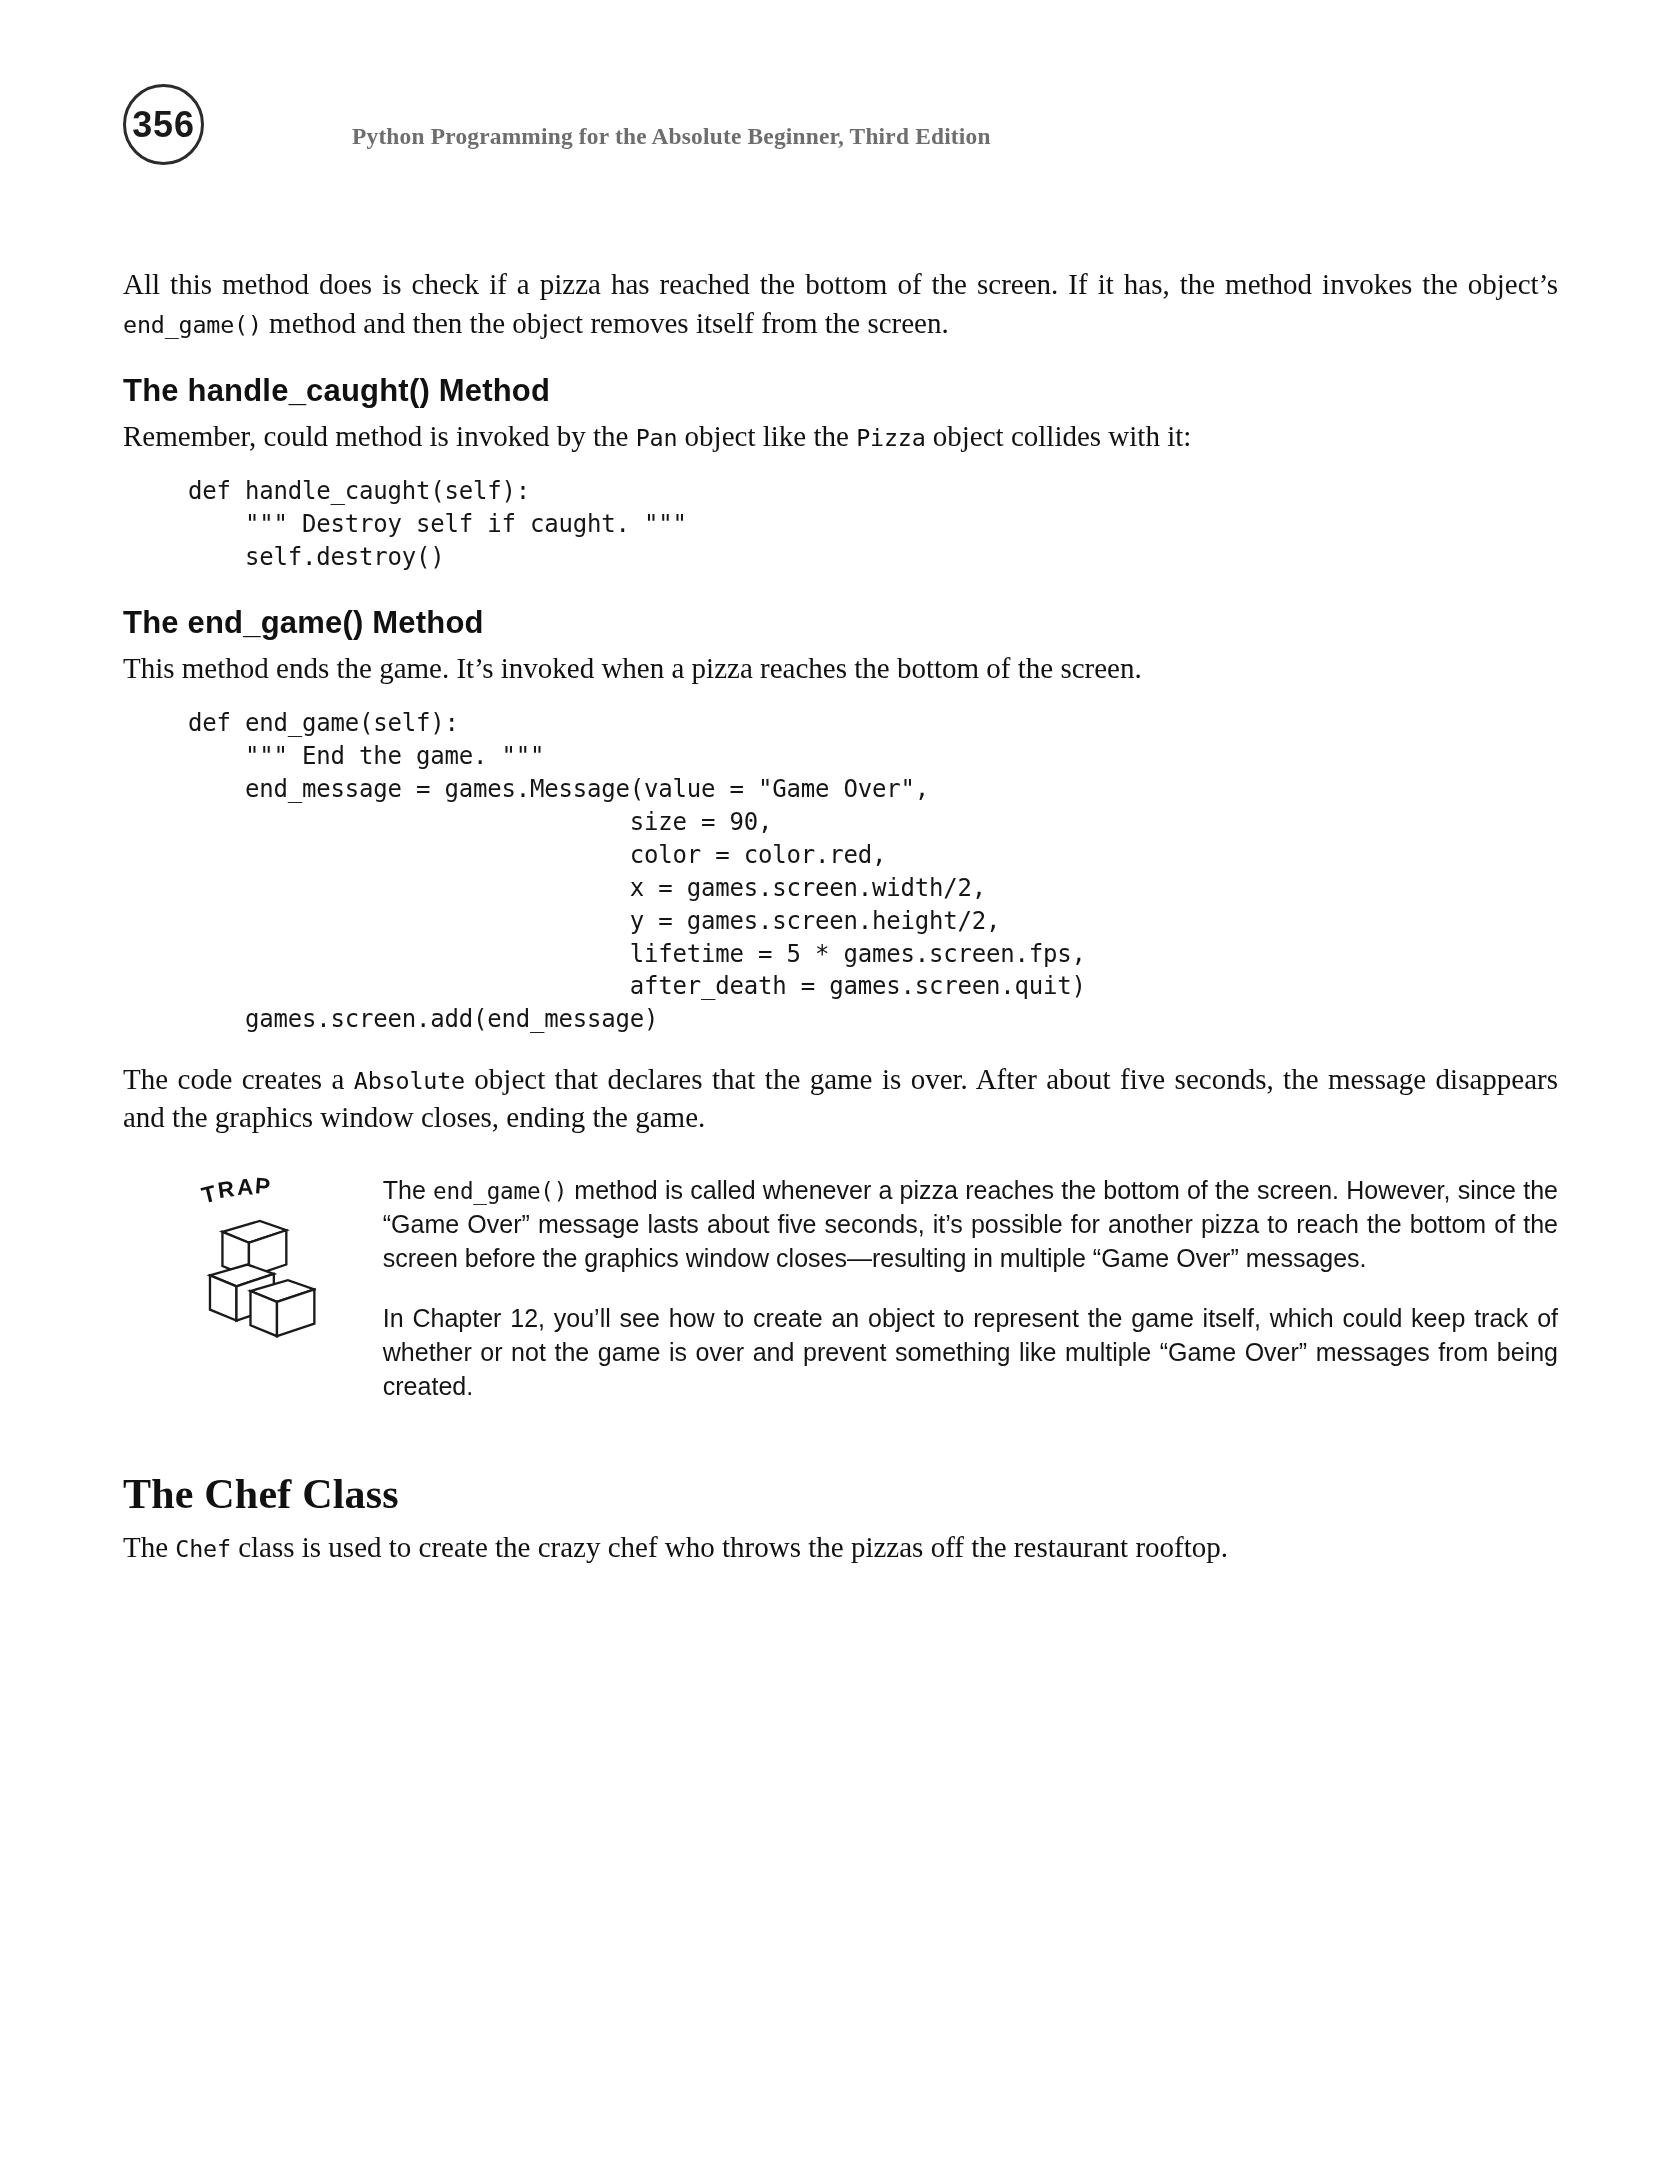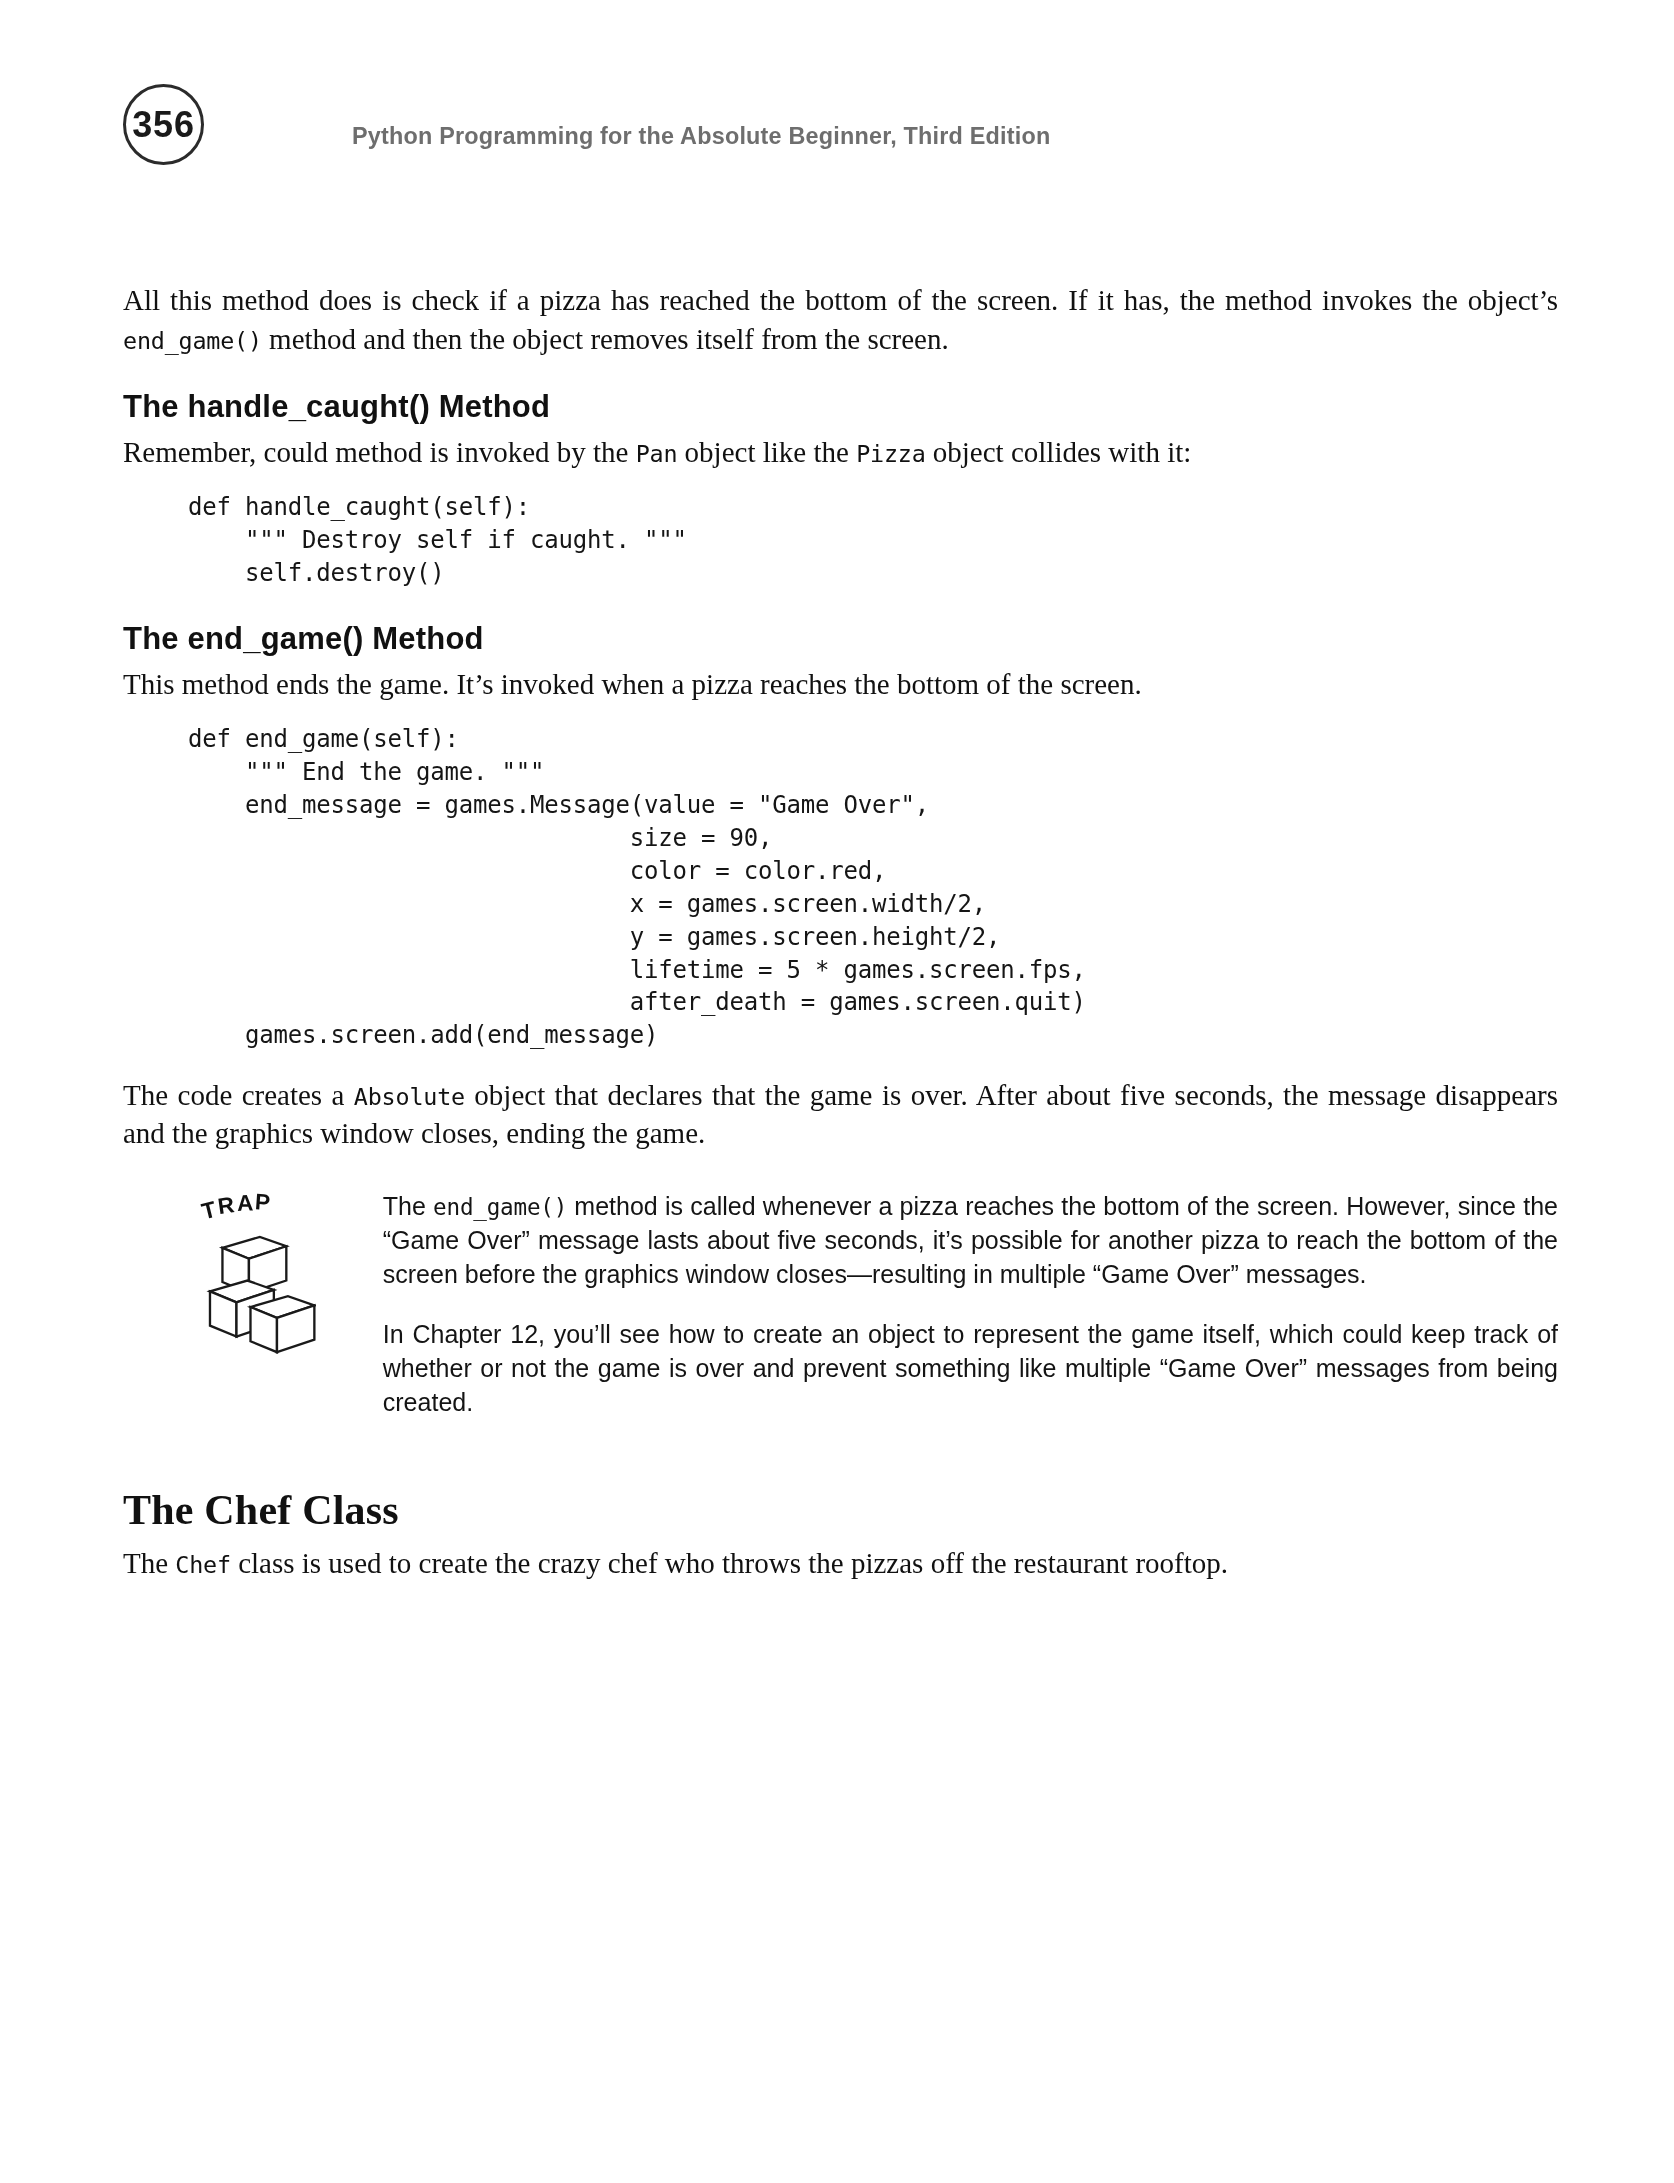--- a/index.html
+++ b/index.html
@@ -41,33 +41,33 @@
     justify-content: center;
     font-family: "Liberation Sans", sans-serif;
     font-weight: bold;
     font-size: 36px;
     letter-spacing: 0.8px;
     color: #1a1a1a;
     box-sizing: border-box;
   }
   .header-title {
     margin-left: 148px;
-    font-family: Liberation Sans, sans-serif;
+    font-family: Liberation Serif, serif;
     font-weight: bold;
     font-size: 23.4px;
     color: #6e6e6e;
     white-space: nowrap;
     letter-spacing: 0.2px;
     margin-top: 24px;
   }
 
   
   .content {
     position: absolute;
-    top: 281px;
+    top: 265px;
     left: 123px;
     width: 1435px;
   }
   p.body-text {
     font-family: "Liberation Serif", serif;
     font-size: 29px;
     line-height: 1.33;
     margin: 0 0 23.4px 0;
     text-align: justify;
     color: #111;

